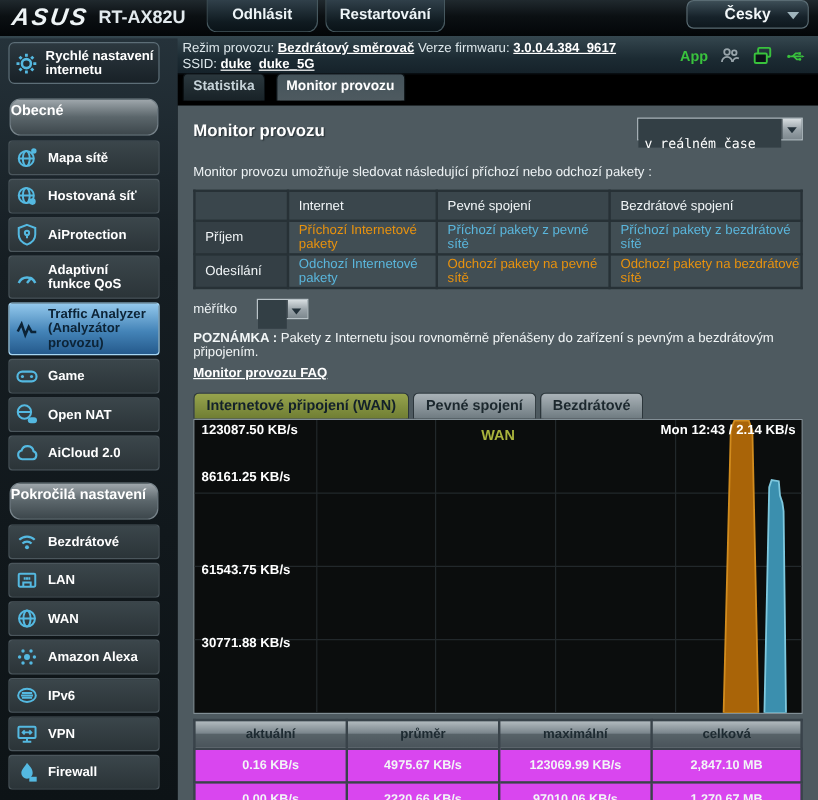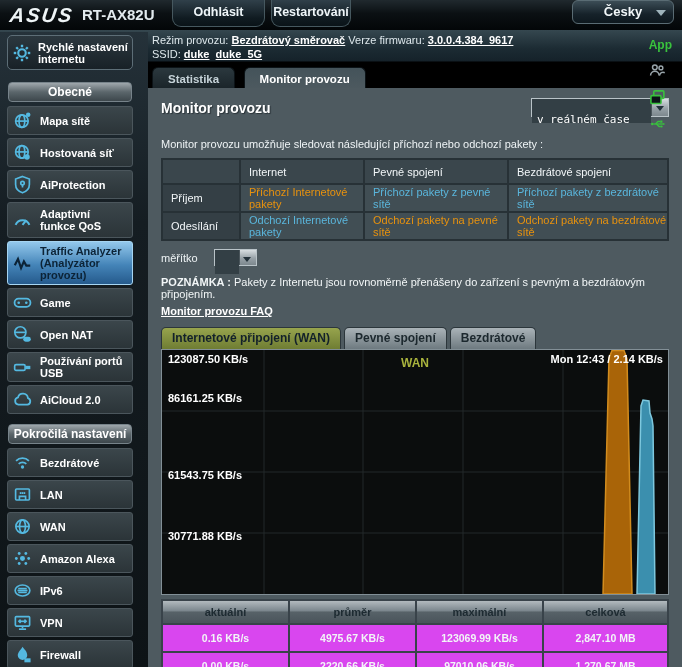--- a/index.html
+++ b/index.html
@@ -12,57 +12,57 @@
   
   .topbar { position:absolute; left:0; top:0; width:682px; height:30px;
     background:linear-gradient(180deg,#20292e 0%,#0b1013 45%,#030608 100%); z-index:30; }
   .logo { position:absolute; left:10px; top:4px; font-size:20px; font-weight:bold; font-style:italic;
     letter-spacing:2px; color:#eef4f6; transform:skewX(-8deg); }
   .model { position:absolute; left:82px; top:6px; font-size:15px; font-weight:bold; color:#e2eaee; }
   .hbtn { position:absolute; top:0; height:27px; border:1px solid #46585f; border-top:none;
     border-radius:0 0 9px 9px; background:linear-gradient(180deg,#30404a,#101b21 70%,#0a1318);
     color:#eef5f8; font-size:12.5px; font-weight:bold; text-align:center; line-height:25px; cursor:pointer; }
   .btn-logout { left:172px; width:93px; }
-  .btn-reboot { left:271px; width:80px; }
+  .btn-reboot { left:271px; width:100px; }
   .langbtn { position:absolute; right:8px; top:0; width:102px; height:24px; border-radius:6px;
     border:1px solid #5a6c74; background:linear-gradient(180deg,#3c4d56,#16222a 60%,#0e181e);
     color:#f2f7f9; font-size:13px; font-weight:bold; text-align:center; line-height:22px; cursor:pointer; }
   .langbtn .tri { position:absolute; right:7px; top:9px; width:0; height:0;
     border-left:5px solid transparent; border-right:5px solid transparent; border-top:6px solid #9fb4bc; }
   
   .infostrip { position:absolute; left:0; top:30px; width:682px; height:32px;
     background:linear-gradient(180deg,#35474f,#1c2b33 60%,#15222a); border-bottom:1px solid #0a1014; z-index:10; }
   .infotext { position:absolute; left:152px; top:3px; font-size:11px; color:#dde7eb; line-height:14px; }
   .infotext b { color:#ffffff; text-decoration:underline; }
-  .inficons { position:absolute; right:10px; top:8px; display:flex; align-items:flex-start; gap:10px;flex-direction:column; }
+  .inficons { position:absolute; right:10px; top:8px; display:flex; align-items:center; gap:10px; }
   .applabel { color:#39c23d; font-size:12px; font-weight:bold; }
   .inficons svg { display:block; }
   
   .sidebar { position:absolute; left:0; top:32px; width:148px; height:635px; z-index:20;
     background:linear-gradient(180deg,#25323a 0%,#151d22 30%,#0d1316 100%); padding:3px 15px 0 7px; }
   .qsbtn { height:35px; border:1px solid #5d6e77; border-radius:5px;
     background:linear-gradient(180deg,#2c383f,#182127); display:flex; align-items:center; gap:6px;
     padding:2px 4px; cursor:pointer; margin-bottom:12px; }
   .qsbtn .lbl { font-size:11px; font-weight:bold; color:#fff; line-height:12px; }
-  .sechdr { height:20px; margin:0 1px 4px 1px; border:1px solid #77838a; border-radius:4px;
+  .sechdr { height:31px; margin:0 1px 4px 1px; border:1px solid #77838a; border-radius:9px;
     background:linear-gradient(180deg,#9fa7ac,#5b666b 50%,#3d474c);
-    color:#fff; font-size:12px; font-weight:bold; text-align:center; line-height:18px; }
+    color:#fff; font-size:12px; font-weight:bold; line-height:18px; }
   .sideitem { min-height:29px; margin-bottom:3px; border:1px solid #4b565c; border-radius:3px;
     background:linear-gradient(180deg,#3b464b,#2b3438); display:flex; align-items:center; gap:7px;
     padding:2px 5px; cursor:pointer; }
   .sideitem .lbl { font-size:11px; font-weight:bold; color:#fff; line-height:12px; }
   .sideitem .icon { flex:0 0 20px; color:#54b9e1; }
   .sideitem.selected { background:linear-gradient(180deg,#93c8ec,#4484b8 55%,#255a8c);
     border-color:#a6d5f2; }
   .sideitem.selected .lbl, .sideitem.selected .icon { color:#0c2336; }
   .icon svg { display:block; }
   
   .content { position:absolute; left:148px; top:30px; width:534px; height:637px; }
   .tabstrip { position:absolute; left:0; top:30px; width:534px; height:28px; background:#000; }
-  .tab { display:inline-block; margin:7px 0 0 4px; padding:5px 15px 6px; font-size:11.5px; font-weight:bold;
+  .tab { display:inline-block; margin:0 0 0 4px; padding:5px 8px 6px; font-size:11.5px; font-weight:bold;
     border-radius:6px 6px 0 0; cursor:pointer; border:1px solid #0c1317; border-bottom:none; }
   .tab.inactive { background:linear-gradient(180deg,#2b383e,#182227); color:#c6d3d9; }
   .tab.active { background:linear-gradient(180deg,#44535a,#4e5a60); color:#fff; }
   .panel { position:absolute; left:0; top:58px; width:534px; height:579px; background:#4e5a60;
     padding:0 13px; overflow:hidden; }
   .titlerow { padding-top:9px; height:30px; display:flex; justify-content:space-between; align-items:center; }
   .ptitle { font-size:14px; font-weight:bold; color:#fff; text-shadow:1px 1px 1px #2a3338; }
   .select { display:flex; border:1px solid #b9c3c8; height:19px; cursor:pointer; }
   .select .val { background:#333f45; color:#fff; font-family:"DejaVu Sans Mono", monospace;
     font-size:11px; line-height:17px; padding:12px 5px; width:119px; }
@@ -254,29 +254,20 @@
       <span class="icon">
         <svg width="19" height="19" viewBox="0 0 16 16" fill="none" stroke="currentColor" stroke-width="1.4">
           <circle cx="6.2" cy="6.2" r="4.7"></circle>
             <line x1="1.5" y1="6.2" x2="10.9" y2="6.2"></line>
           <rect x="8.6" y="9.8" width="6.4" height="4.2" rx="2.1" fill="currentColor" stroke="none"></rect>
         </svg>
       </span>
       <span class="lbl">Open NAT</span>
     </div>
 
-    <div class="sideitem">
-      <span class="icon">
-        <svg width="19" height="19" viewBox="0 0 16 16" fill="none" stroke="currentColor" stroke-width="1.4">
-          <rect x="1.4" y="5.6" width="8.8" height="4.8" rx="1.2"></rect>
-          <rect x="10.8" y="6.6" width="3.8" height="2.8" fill="currentColor" stroke="none"></rect>
-        </svg>
-      </span>
-      <span class="lbl">Používání portů USB</span>
-    </div>
 
     <div class="sideitem">
       <span class="icon">
         <svg width="19" height="19" viewBox="0 0 16 16" fill="none" stroke="currentColor" stroke-width="1.5">
           <path d="M4.6 12.4 a3.1 3.1 0 0 1 -.4 -6.1 a4.3 4.3 0 0 1 8.4 0.5 a2.9 2.9 0 0 1 -.5 5.6 z"></path>
         </svg>
       </span>
       <span class="lbl">AiCloud 2.0</span>
     </div>
 

